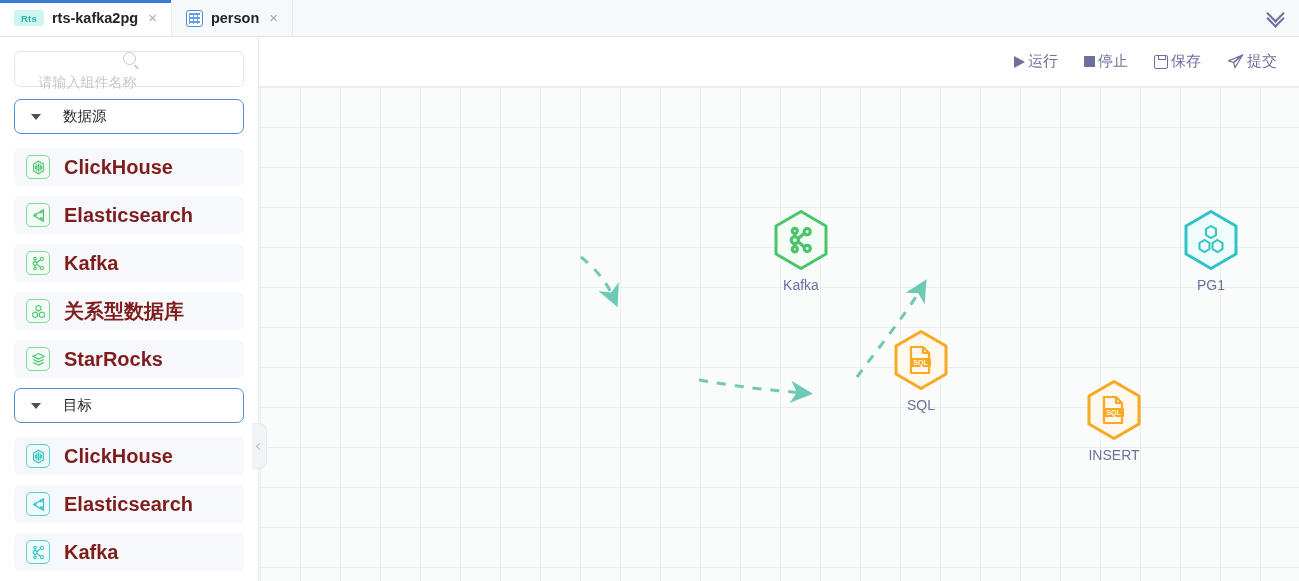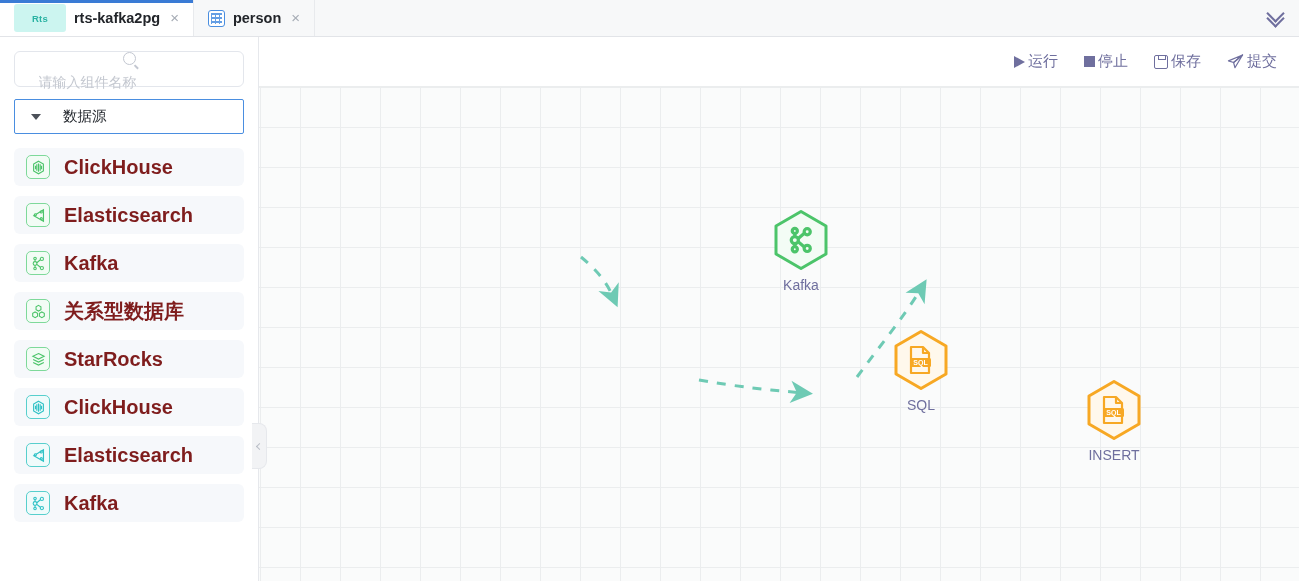--- a/index.html
+++ b/index.html
@@ -32,22 +32,22 @@
     border-right: 1px solid #e8eaed;
   }
   .tab.active { background: #ffffff; }
   .tab.active::before {
     content: "";
     position: absolute; top: 0; left: 0; right: 0;
     height: 3px; background: #3a7bd5;
   }
   .tab-badge {
     display: inline-flex; align-items: center; justify-content: center;
-    min-width: 24px; height: 28px;
-    padding: 0 18px;
+    min-width: 24px; height: 16px;
+    padding: 0 7px;
     border-radius: 3px;
     background: #ccf5f0;
     color: #2bb3a3;
     font-size: 9.5px; font-weight: bold;
     letter-spacing: .2px;
   }
   .tab-gridicon {
     width: 17px; height: 17px;
     border: 1.6px solid #4a8ee0;
     border-radius: 3px;
@@ -121,21 +121,21 @@
   }
   .search-input::placeholder { color: #c4c8d0; }
 
   .group-list { padding: 12px 14px 0 14px; }
 
   .group-header {
     display: flex; align-items: center;
     height: 35px;
     margin-bottom: 14px;
     border: 1px solid #4a8ee0;
-    border-radius: 2px;
+    border-radius: 7px;
     background: #ffffff;
     padding: 0 16px;
     cursor: pointer;
   }
   .caret {
     width: 0; height: 0;
     border-left: 5px solid transparent;
     border-right: 5px solid transparent;
     border-top: 6px solid #4c5159;
     margin-right: 22px;
@@ -359,20 +359,24 @@
               <g stroke="#4cc46a" stroke-width="1.15" fill="none">
             <path d="M8 1.7 L14 4.6 L8 7.5 L2 4.6 Z"></path>
             <path d="M2.3 8 L8 10.7 L13.7 8"></path>
             <path d="M2.3 11.2 L8 13.9 L13.7 11.2"></path>
           </g>
             </svg>
         </span>
         <span class="comp-label">StarRocks</span>
       </div>
 
+      <div class="group-header">
+        <span class="caret"></span>
+        <span class="group-title">目标</span>
+      </div>
 
       <div class="comp-item">
         <span class="comp-icon tgt">
           <svg width="15" height="15" viewBox="0 0 16 16">
               <g stroke="#2fc2c6" stroke-width="1.2" fill="none">
             <path d="M8 1.3 L13.2 4.3 L13.2 11.7 L8 14.7 L2.8 11.7 L2.8 4.3 Z"></path>
             <path d="M8 3.6 L8 12.4 M6.2 4.6 L6.2 11.4 M9.8 4.6 L9.8 11.4 M4.8 6.1 L4.8 9.9 M11.2 6.1 L11.2 9.9"></path>
           </g>
             </svg>
         </span>
@@ -500,16 +504,29 @@
               <path d="M2 1 L14 1 L20 7 L20 27 L2 27 Z" fill="none" stroke="#f7a824" stroke-width="2.2" stroke-linejoin="round"></path>
               <path d="M14 1 L14 7 L20 7" fill="none" stroke="#f7a824" stroke-width="2.2" stroke-linejoin="round"></path>
               <rect x="1" y="12" width="21" height="9" rx="1.5" fill="#f7a824"></rect>
               <text x="11.5" y="19.2" font-size="7" font-weight="bold" fill="#ffffff" text-anchor="middle" font-family="Liberation Sans, sans-serif">SQL</text>
             </g>
           </svg>
         </div>
         <div class="node-label">INSERT</div>
       </div>
 
+      <div class="node" style="left:921px; top:122px;">
+        <div class="hexwrap">
+          <svg width="62" height="62" viewBox="0 0 62 62">
+            <path d="M31 2.5 L56 17 L56 45 L31 59.5 L6 45 L6 17 Z" fill="#effcfc" stroke="#2fc2c6" stroke-width="3" stroke-linejoin="round"></path>
+            <g stroke="#2fc2c6" stroke-width="2" fill="none">
+              <path d="M31 17 L36 20 L36 26 L31 29 L26 26 L26 20 Z"></path>
+              <path d="M24.5 31 L29.5 34 L29.5 40 L24.5 43 L19.5 40 L19.5 34 Z"></path>
+              <path d="M37.5 31 L42.5 34 L42.5 40 L37.5 43 L32.5 40 L32.5 34 Z"></path>
+            </g>
+          </svg>
+        </div>
+        <div class="node-label">PG1</div>
+      </div>
 
     </div>
   </div>
 </div>
 
 </body></html>

